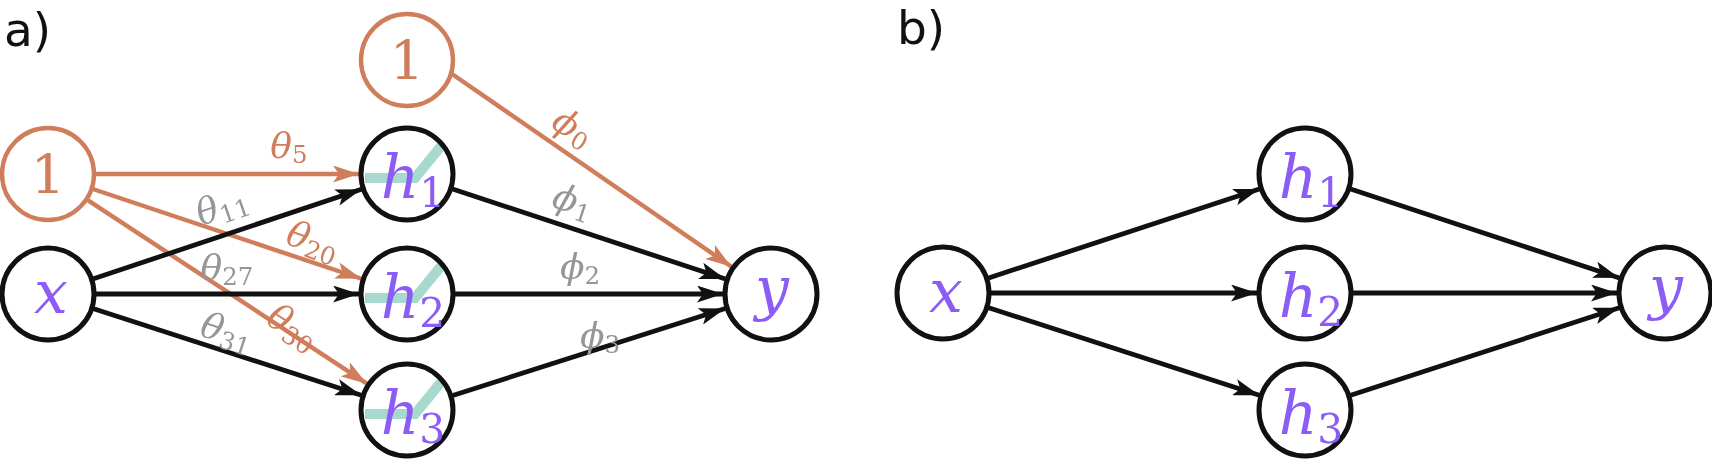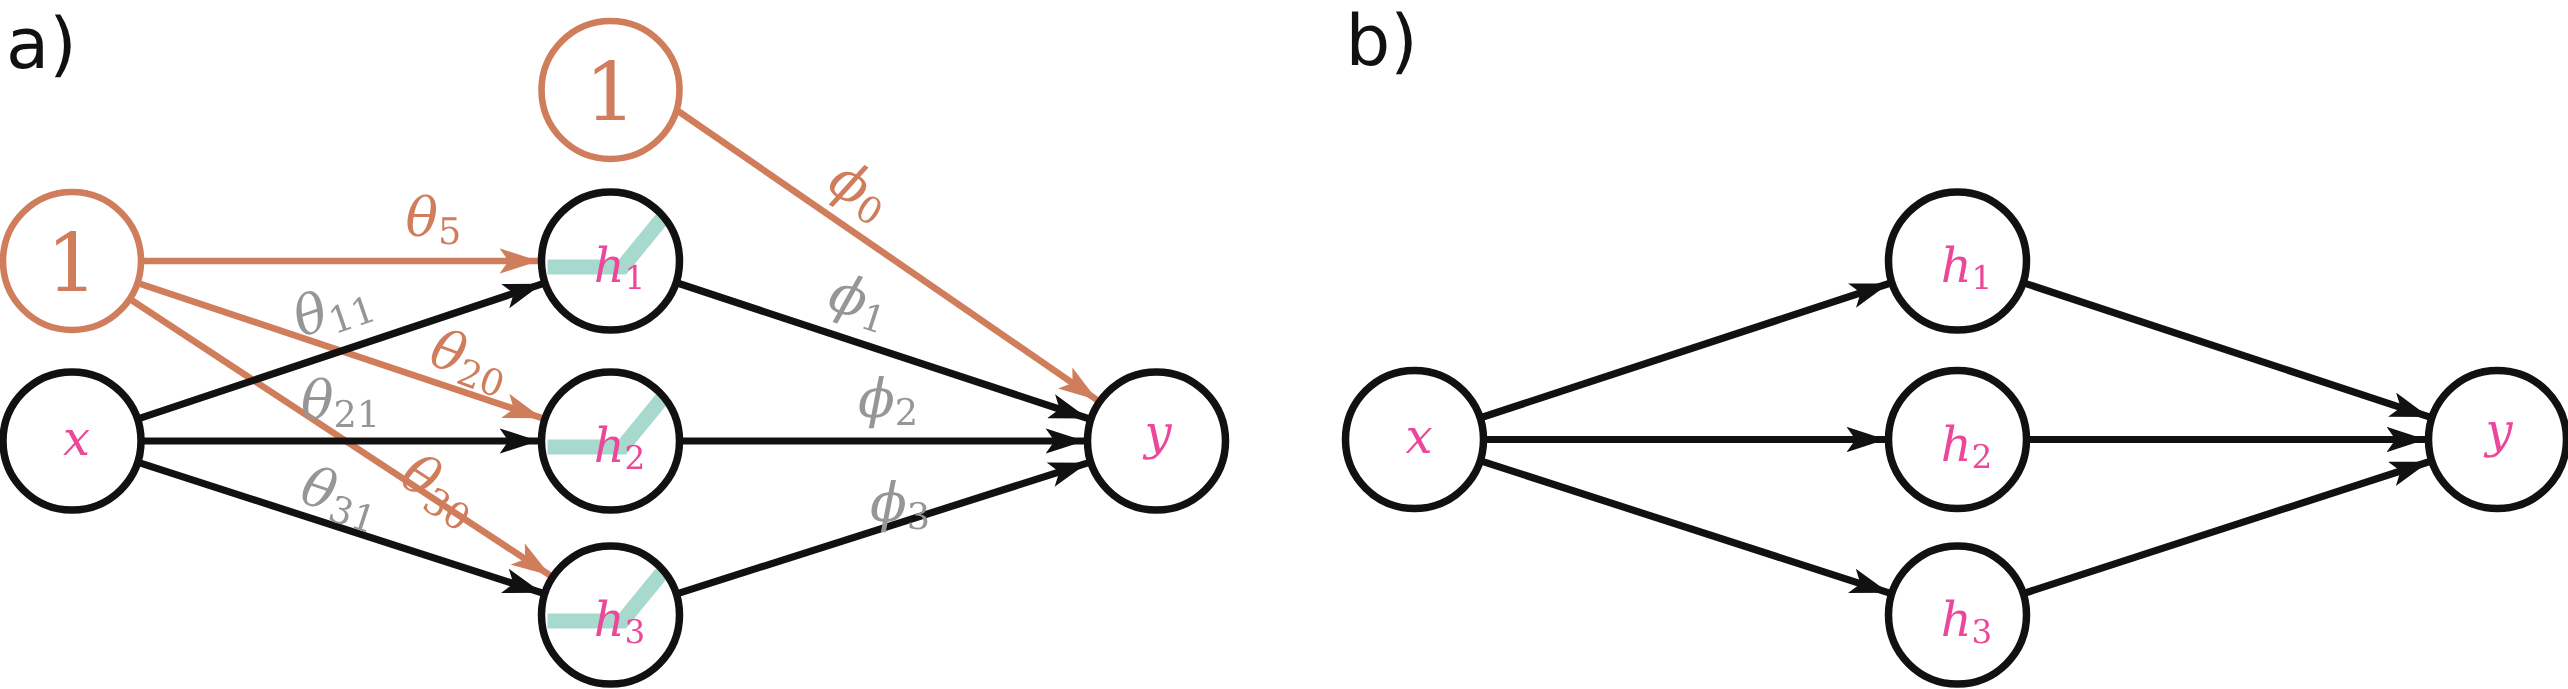--- a/index.html
+++ b/index.html
@@ -15,24 +15,24 @@
     font-family:"DejaVu Sans","Liberation Sans",sans-serif;
     font-size:47px;
     color:#111111;
     line-height:1;
     white-space:nowrap;
   }
   .nlabel{
     position:absolute;
     transform:translate(-50%,-50%);
     font-style:italic;
-    font-size:32px;
+    font-size:60px;
     line-height:1;
     white-space:nowrap;
-    color:#ec4899;
+    color:#8b5cf6;
   }
   .nlabel.upright{font-style:normal;font-size:54px;}
   .elabel{
     position:absolute;
     transform:translate(-50%,-50%) rotate(var(--rot,0deg));
     font-style:italic;
     font-size:36px;
     line-height:1;
     white-space:nowrap;
   }
@@ -118,21 +118,21 @@
 
   <div class="nlabel" style="left:946px;top:291px"><span>x</span></div>
   <div class="nlabel" style="left:1311px;top:177px"><span>h</span><sub>1</sub></div>
   <div class="nlabel" style="left:1311px;top:296px"><span>h</span><sub>2</sub></div>
   <div class="nlabel" style="left:1311px;top:413px"><span>h</span><sub>3</sub></div>
   <div class="nlabel" style="left:1666px;top:287px"><span>y</span></div>
 
   <div class="elabel c-orange" style="left:289px;top:146px;--rot:0deg"><span>θ</span><sub>5</sub></div>
   <div class="elabel c-gray" style="left:222px;top:206px;--rot:-19deg"><span>θ</span><sub>11</sub></div>
   <div class="elabel c-orange" style="left:313px;top:241px;--rot:20deg"><span>θ</span><sub>20</sub></div>
-  <div class="elabel c-gray" style="left:227px;top:268px;--rot:0deg"><span>θ</span><sub>21</sub></div>
+  <div class="elabel c-gray" style="left:227px;top:268px;--rot:0deg"><span>θ</span><sub>27</sub></div>
   <div class="elabel c-orange" style="left:293px;top:327px;--rot:33deg"><span>θ</span><sub>30</sub></div>
   <div class="elabel c-gray" style="left:227px;top:332px;--rot:18deg"><span>θ</span><sub>31</sub></div>
   <div class="elabel c-orange" style="left:573px;top:127px;--rot:31deg"><span>ϕ</span><sub>0</sub></div>
   <div class="elabel c-gray" style="left:573px;top:201px;--rot:18deg"><span>ϕ</span><sub>1</sub></div>
-  <div class="elabel c-gray" style="left:592px;top:267px;--rot:0deg"><span>ϕ</span><sub>2</sub></div>
+  <div class="elabel c-gray" style="left:580px;top:267px;--rot:0deg"><span>ϕ</span><sub>2</sub></div>
   <div class="elabel c-gray" style="left:600px;top:336px;--rot:0deg"><span>ϕ</span><sub>3</sub></div>
 
 </div>
 
 </body></html>

